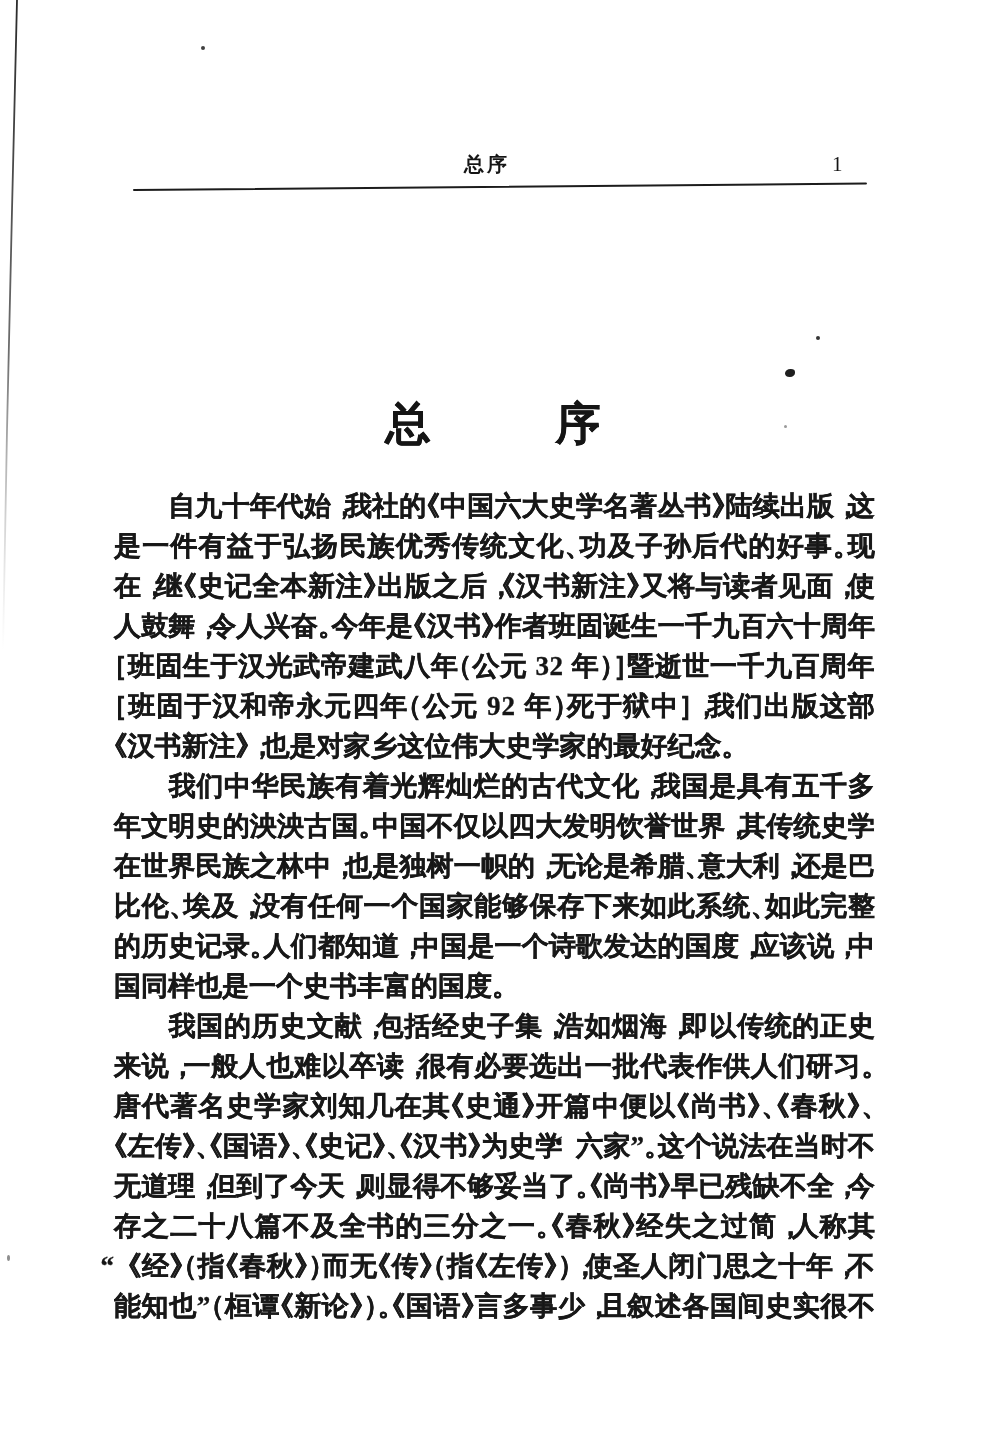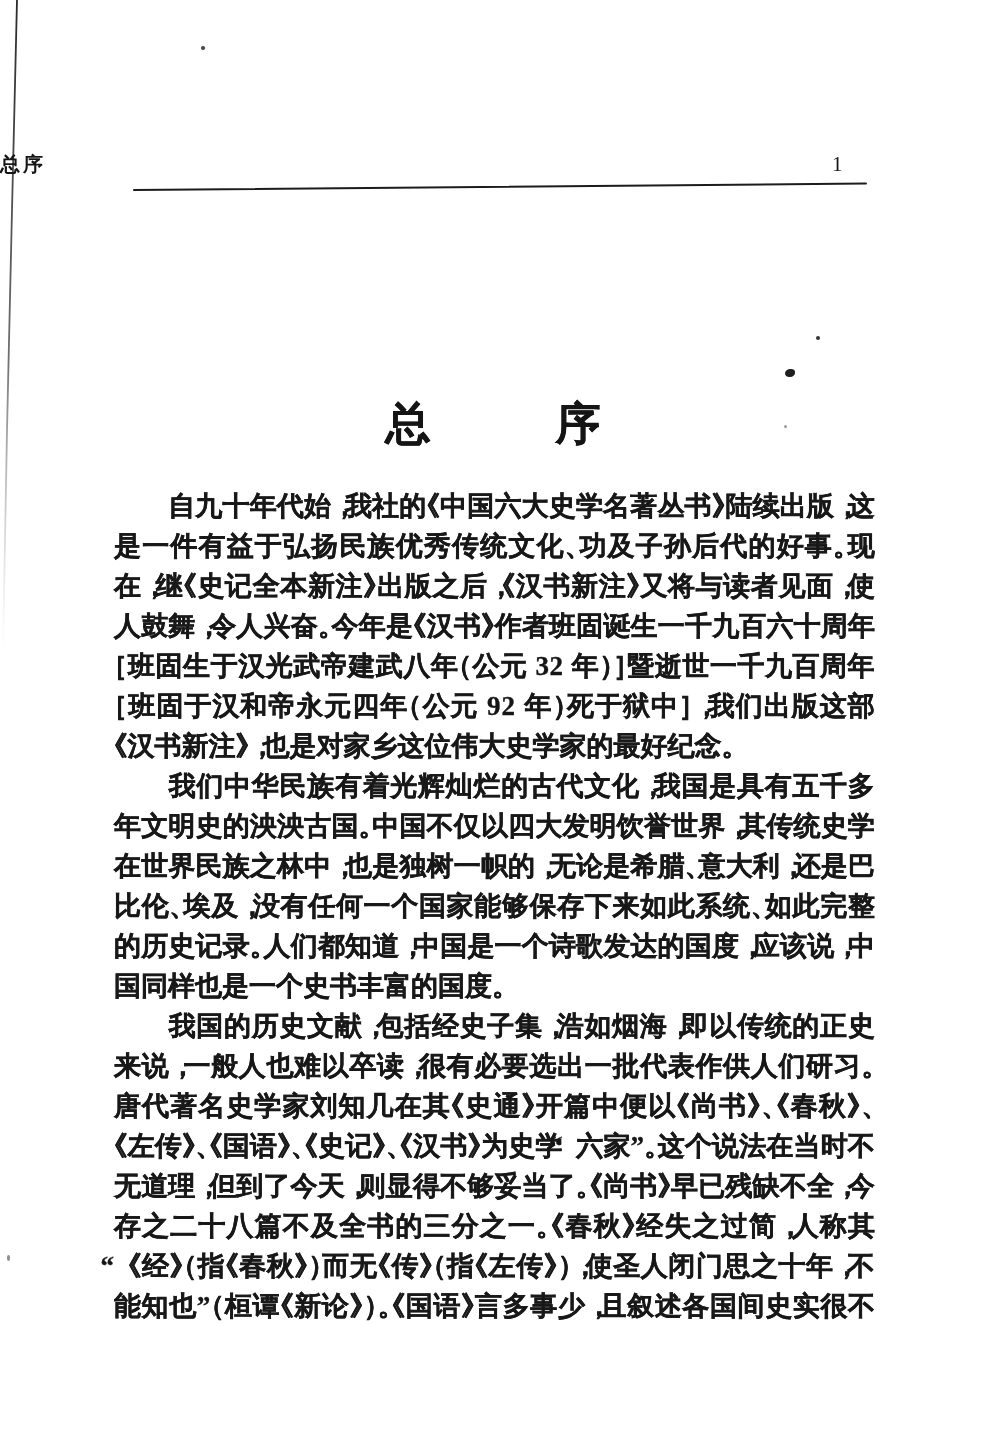--- a/index.html
+++ b/index.html
@@ -10,21 +10,21 @@
     background:#ffffff;
     font-family:"Liberation Serif","DejaVu Serif",serif;
     color:#151515;
     overflow:hidden;
   }
   
   .edge-svg { position:absolute; left:0; top:0; }
   
   .running-title {
     position:absolute; top:151px; left:0; right:12px;
-    text-align:left;
+    text-align:center;
     font-size:20px; font-weight:bold; letter-spacing:3px;
   }
   .page-number {
     position:absolute; top:152px; left:832px;
     font-size:21px;
   }
   .header-rule {
     position:absolute; top:189px; left:133px;
     width:734px; height:2.2px;
     background:#1c1c1c; border-radius:2px;

